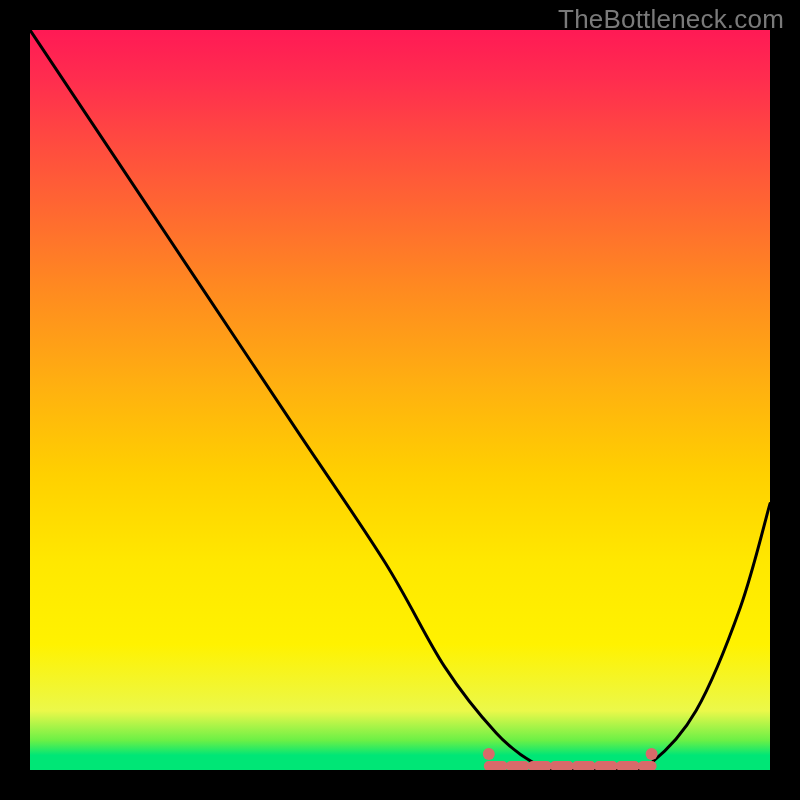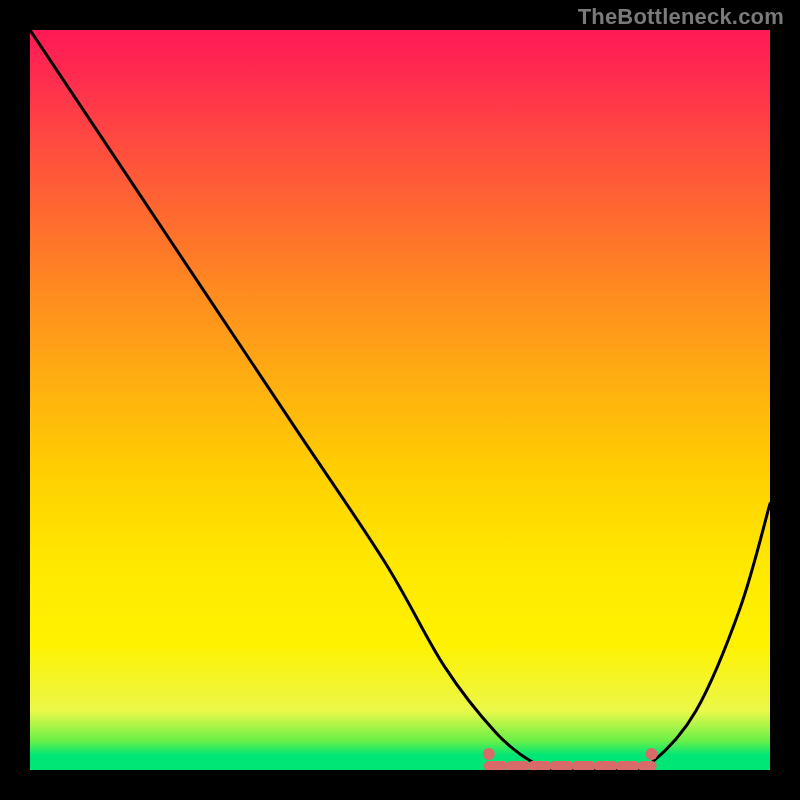--- a/index.html
+++ b/index.html
@@ -8,22 +8,22 @@
     position: relative;
     width: 800px;
     height: 800px;
     background: #000;
   }
   .watermark {
     position: absolute;
     top: 4px;
     right: 16px;
     color: #7a7a7a;
-    font-size: 22px;
-    font-weight: 700;
+    font-size: 26px;
+    font-weight: 400;
     z-index: 10;
     font-family: Arial, sans-serif;
     letter-spacing: 0.2px;
   }
   .plot-area {
     position: absolute;
     left: 30px;
     top: 30px;
     width: 740px;
     height: 740px;

